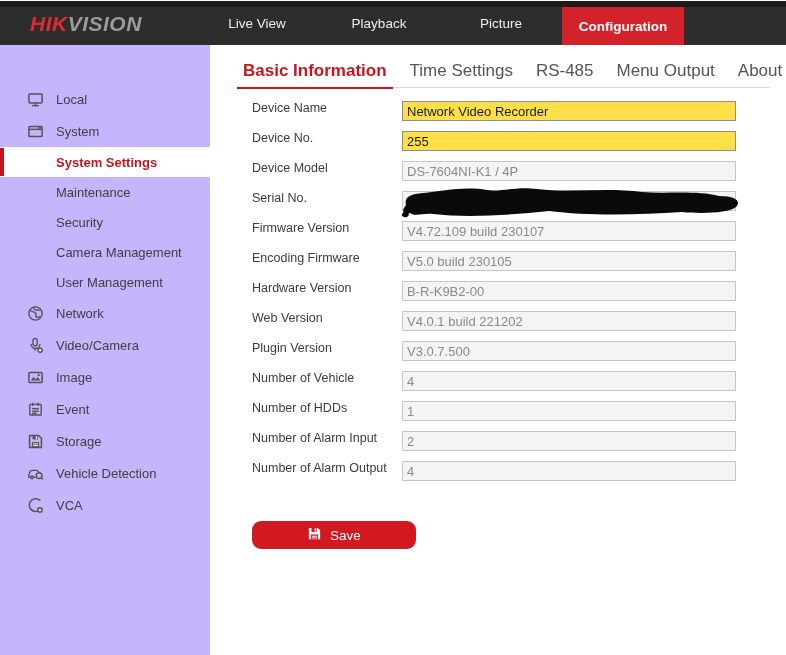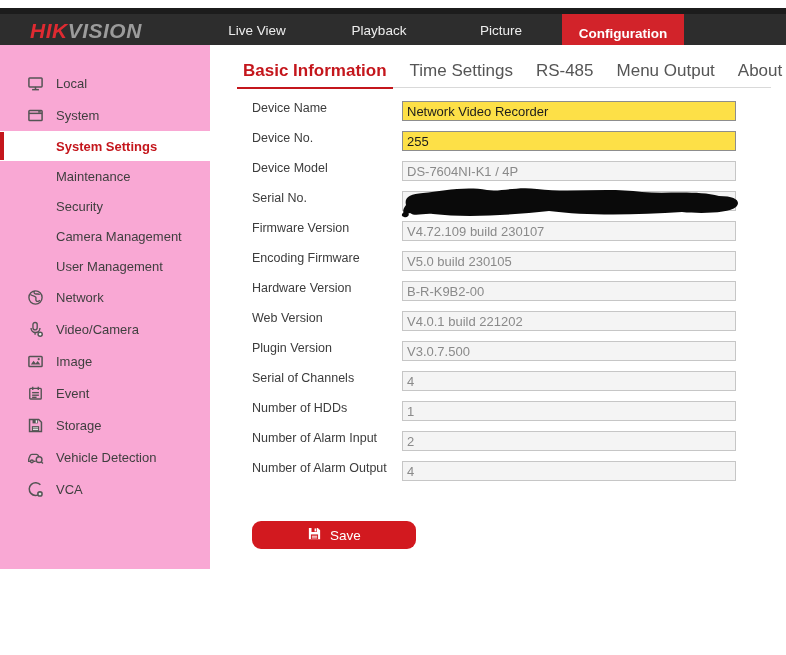--- a/index.html
+++ b/index.html
@@ -7,21 +7,21 @@
   body {
     font-family: "Liberation Sans", sans-serif;
     background: #ffffff;
     position: relative;
     overflow: hidden;
   }
   .app { position: absolute; inset: 0; }
 
   
   .topbar {
-    position: absolute; left: 0; top: 8px; width: 786px; height: 45px;
+    position: absolute; left: 0; top: 1px; width: 786px; height: 45px;
     background: #2d2d2d;
   }
   .topstrip {
     position: absolute; left: 0; top: 0; width: 100%; height: 6px;
     background: #1c1c1c;
   }
   .logo {
     position: absolute; left: 30px; top: 0; height: 45px;
     display: flex; align-items: center;
     font-style: italic; font-weight: bold; font-size: 21px; letter-spacing: 0.5px;
@@ -37,22 +37,22 @@
     display: flex; align-items: center; justify-content: center;
     color: #ededed; font-size: 13.5px; cursor: pointer;
   }
   .topnav-item.active {
     background: #d2232a; color: #ffffff; font-weight: bold;
     height: 39px; margin-top: 6px;
   }
 
   
   .sidebar {
-    position: absolute; left: 0; top: 45px; width: 210px; height: 524px;
-    background: #f9a8d4; padding-top: 22px;
+    position: absolute; left: 0; top: 45px; width: 210px; height: 610px;
+    background: #c4b5fd; padding-top: 38px;
   }
   .side-item {
     display: flex; align-items: center; cursor: pointer;
     color: #3f3f3f; font-size: 13px; position: relative;
   }
   .side-item.lvl1 { height: 32px; padding-left: 27px; }
   .side-item.lvl2 { height: 30px; padding-left: 56px; }
   .side-item .icon {
     width: 17px; height: 17px; margin-right: 12px;
     display: inline-flex; align-items: center; justify-content: center;
@@ -317,21 +317,21 @@
             <input type="text" class="field readonly" readonly="readonly" value="V4.0.1 build 221202" style="">
           </div>
         </div>
         <div class="form-row">
           <div class="form-label">Plugin Version</div>
           <div class="field-wrap">
             <input type="text" class="field readonly" readonly="readonly" value="V3.0.7.500" style="">
           </div>
         </div>
         <div class="form-row">
-          <div class="form-label">Serial of Channels</div>
+          <div class="form-label">Number of Vehicle</div>
           <div class="field-wrap">
             <input type="text" class="field readonly" readonly="readonly" value="4" style="">
           </div>
         </div>
         <div class="form-row">
           <div class="form-label">Number of HDDs</div>
           <div class="field-wrap">
             <input type="text" class="field readonly" readonly="readonly" value="1" style="">
           </div>
         </div>

